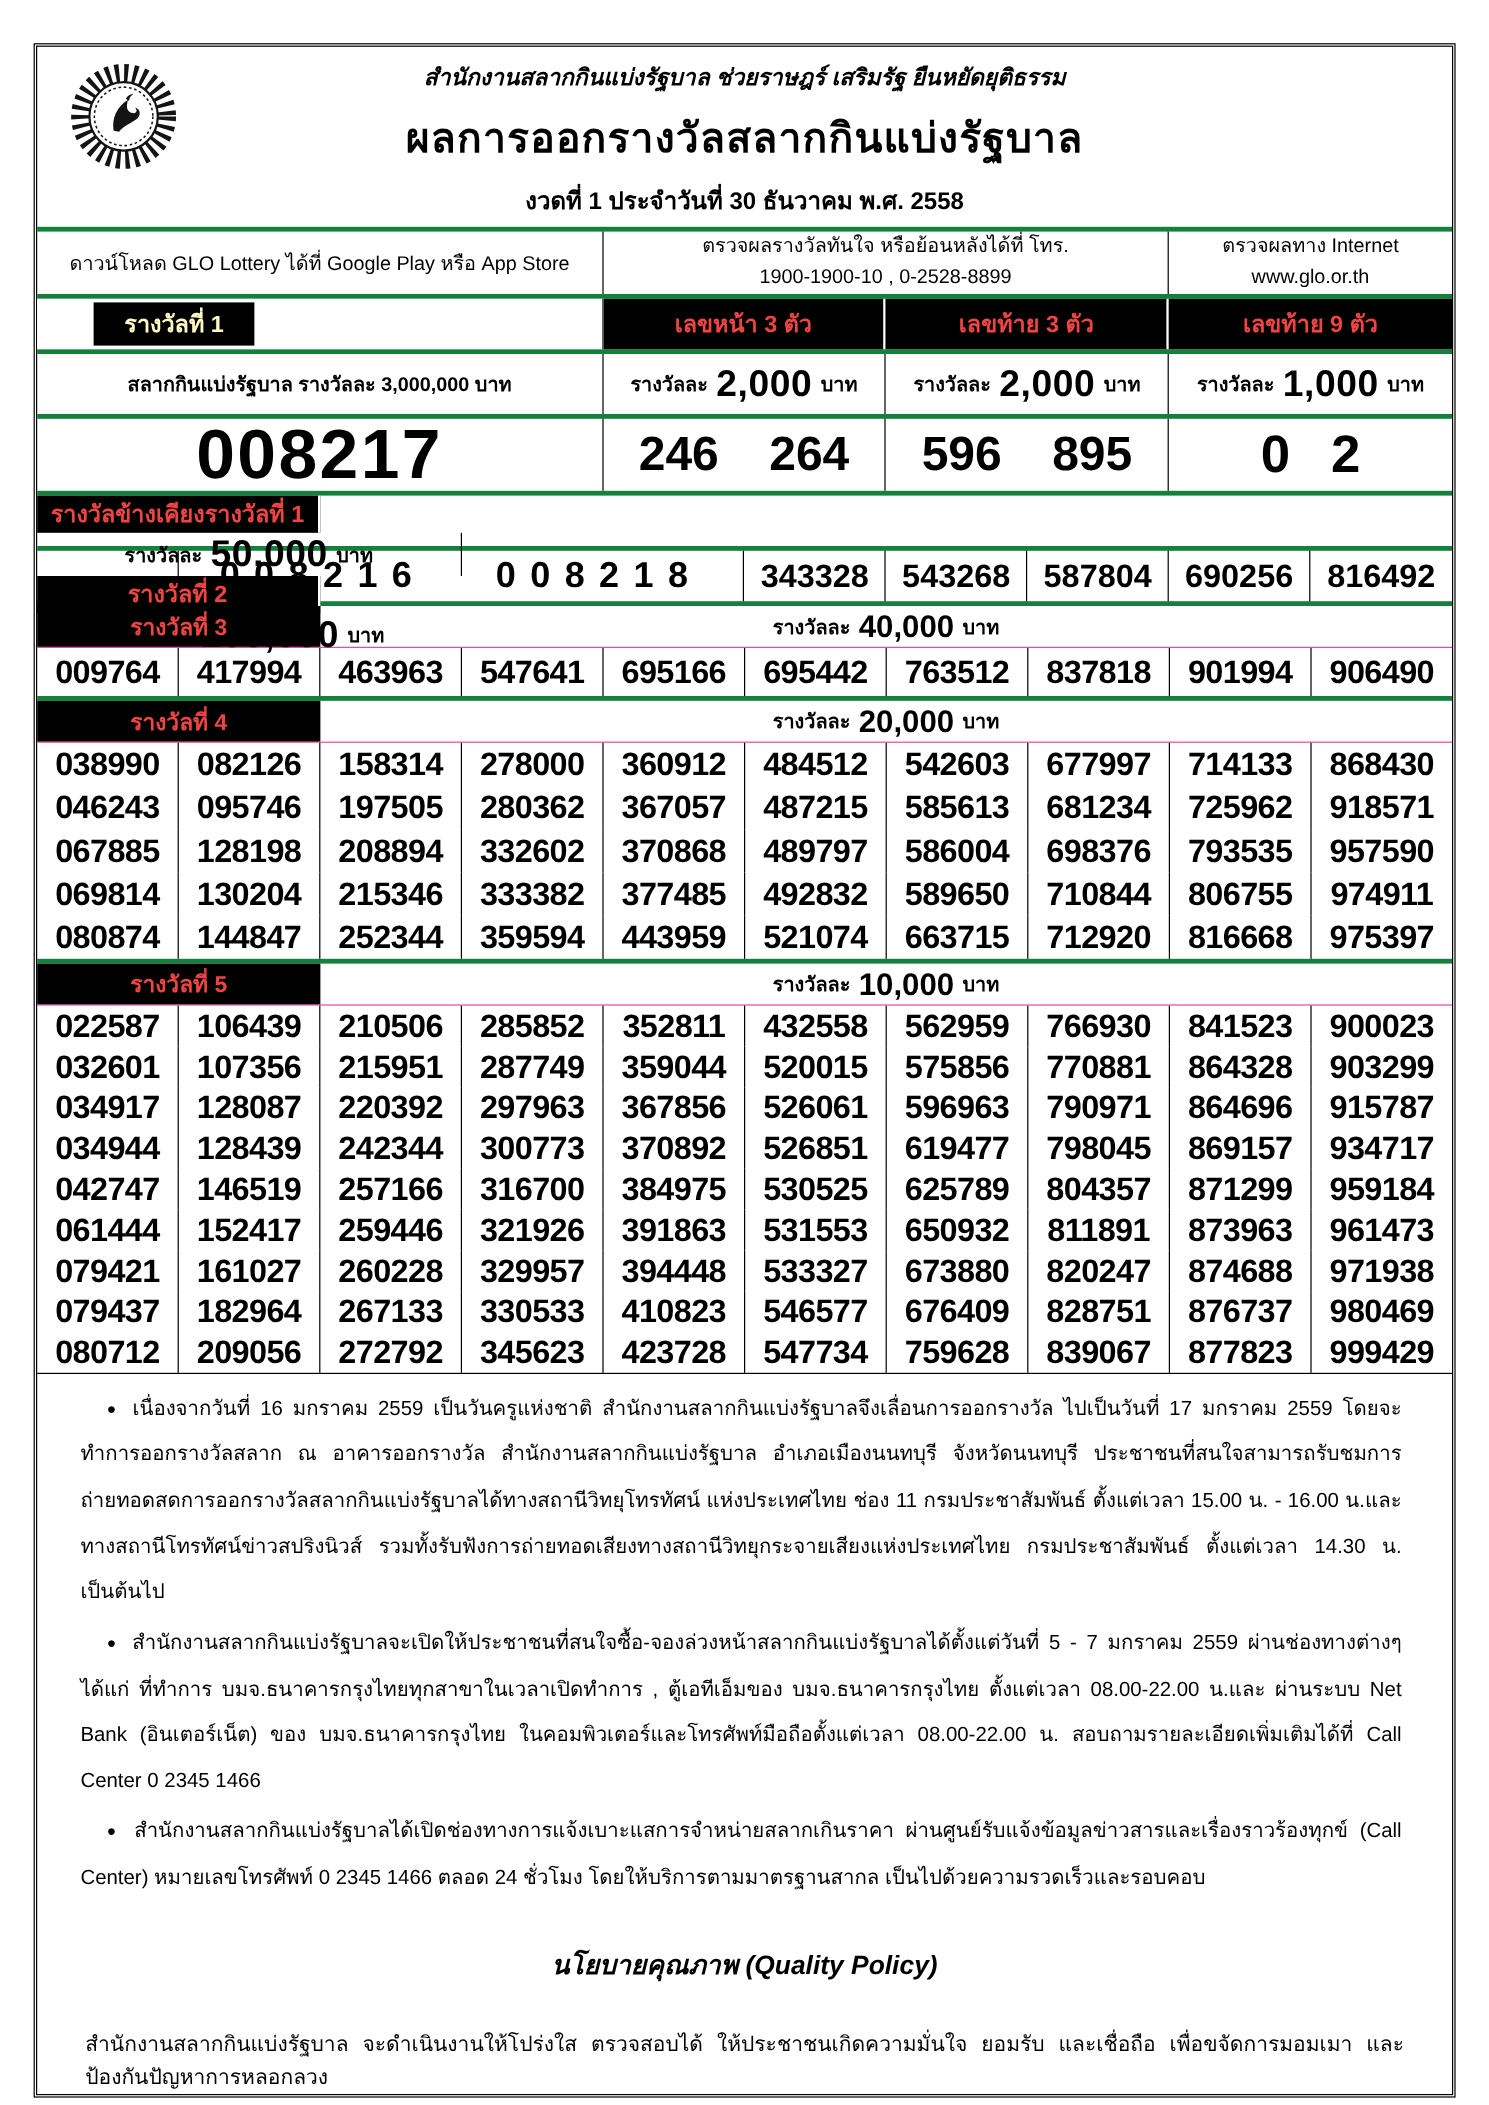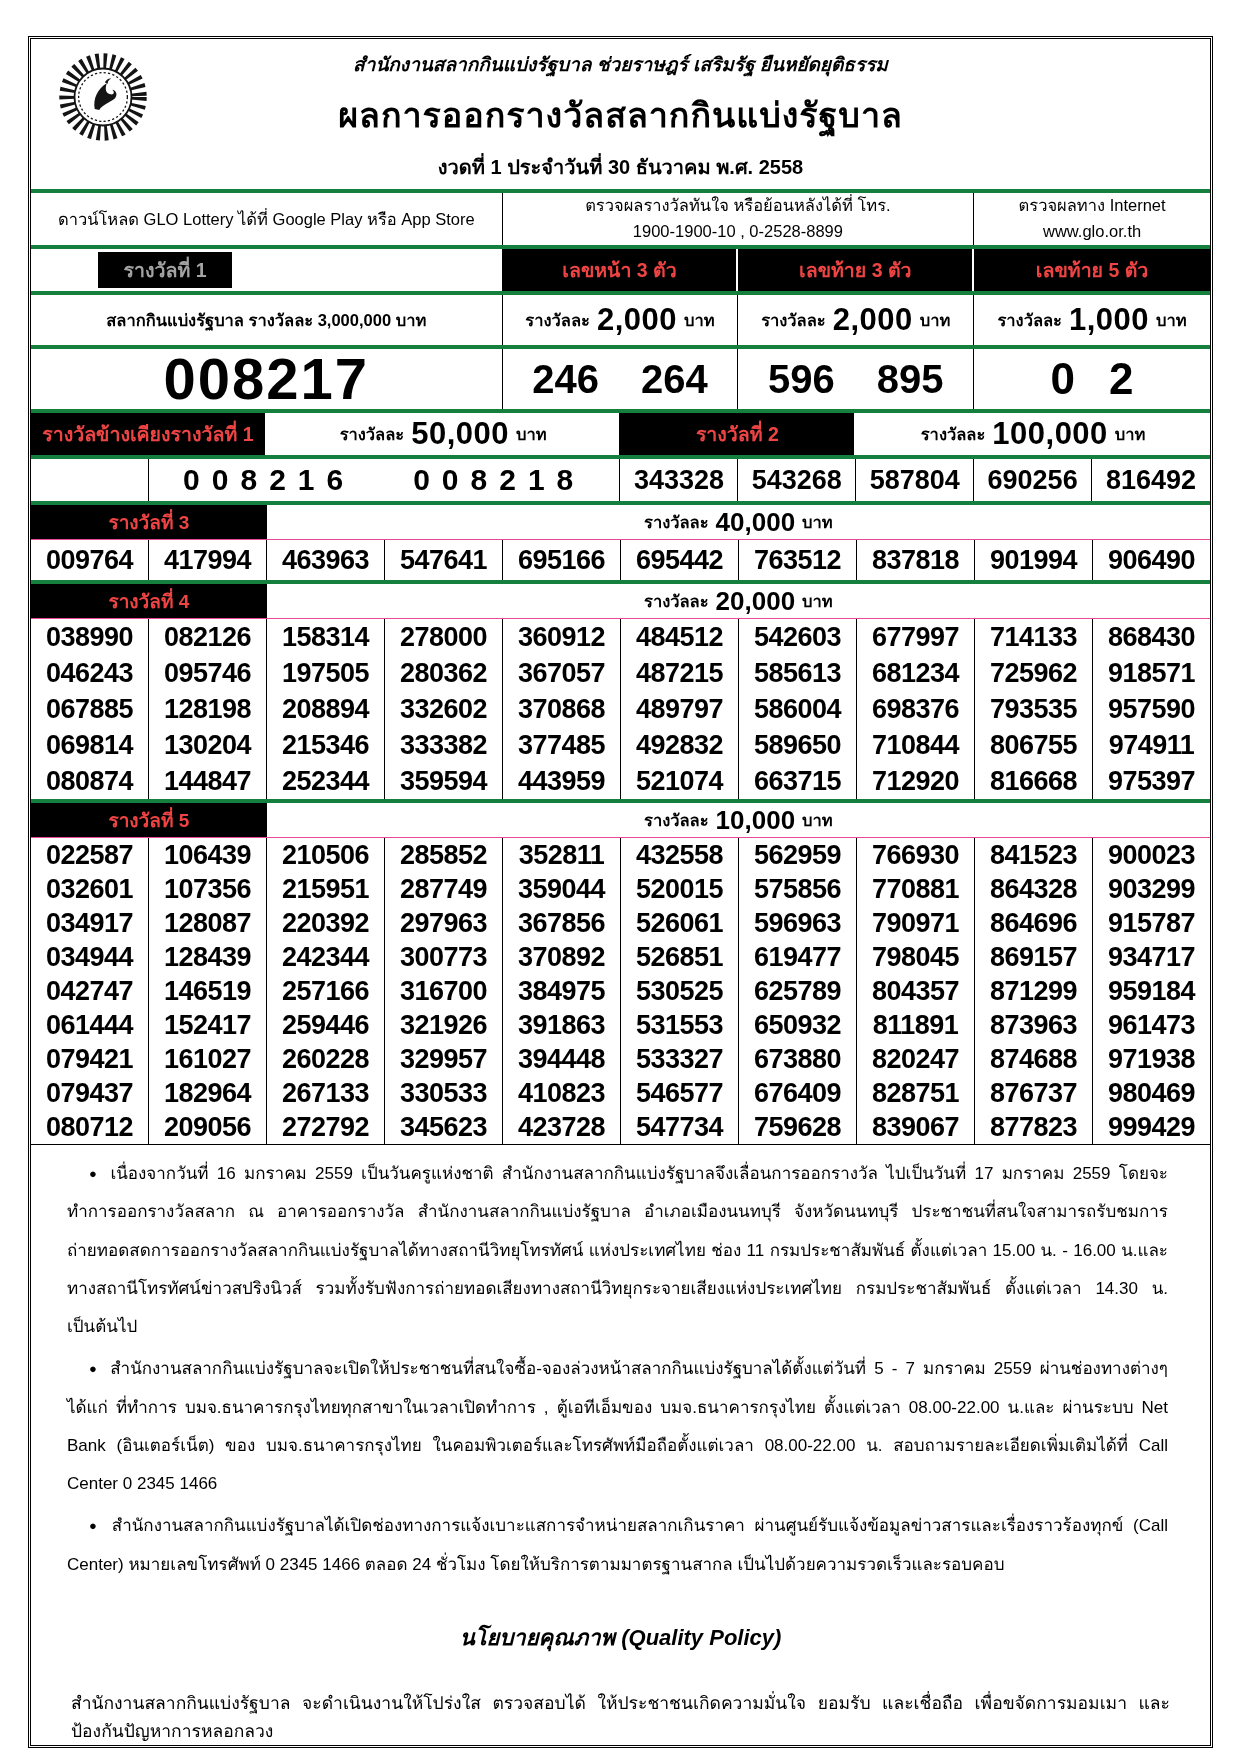--- a/index.html
+++ b/index.html
@@ -28,38 +28,38 @@
 
   
   .info-row { height:56px; font-size:16.5px; }
   .info-row .line { line-height:1.55; }
 
   
   .hdr-row { height:46px; }
   .blackcell { background:#000; color:#ef4444; font-weight:bold; font-size:19.5px; display:flex; align-items:center; justify-content:center; border-right:2px solid #fff; }
   .hdr-row .blackcell:last-child { border-right:none; }
   .barwrap { position:relative; background:#fff; }
-  .floatbar { position:absolute; left:10%; width:28.5%; top:3px; bottom:3px; background:#000; color:#a3a3a3; font-weight:bold; font-size:19.5px; display:flex; align-items:center; justify-content:center;margin-left:20px; }
+  .floatbar { position:absolute; left:10%; width:28.5%; top:3px; bottom:3px; background:#000; color:#fef9c3; font-weight:bold; font-size:19.5px; display:flex; align-items:center; justify-content:center; }
 
   
   .amt { display:flex; align-items:center; justify-content:center; gap:7px; }
   .amt .pre, .amt .post { font-size:16.5px; font-weight:bold; }
   .amt .big { font-size:31px; font-weight:bold; letter-spacing:0.5px; }
   .amt .mid { font-size:26px; font-weight:bold; }
   .amounts-row { height:54px; }
   .desc-cell { font-weight:bold; font-size:16.5px; }
 
   
   .bignum-row { height:64px; }
   .first-number { font-size:58px; font-weight:bold; letter-spacing:2px; line-height:1; }
   .pair { display:flex; gap:42px; font-size:40px; font-weight:bold; }
   .pair2 { display:flex; gap:34px; font-size:44px; font-weight:bold; }
 
   
-  .side-hdr { height:46px; }
+  .side-hdr { height:46px;flex-direction:column; }
   .side-nums { height:46px; }
   .side-number { font-size:30px; font-weight:bold; letter-spacing:12px; }
   .side-gap { display:flex; gap:58px; }
   .p2num { font-size:27px; font-weight:bold; }
 
   
   .tier-hdr { height:38px; }
   .tier-hdr .blackcell { border-right:none; font-size:19px; }
   .grid { border-top:1px solid #ec4899; }
   .num-row { display:flex; }
@@ -113,21 +113,21 @@
         <div class="line">www.glo.or.th</div>
       </div>
     </div>
 
     <div class="row hdr-row">
       <div class="c40 barwrap br">
         <div class="floatbar">รางวัลที่ 1</div>
       </div>
       <div class="c20 blackcell">เลขหน้า 3 ตัว</div>
       <div class="c20 blackcell">เลขท้าย 3 ตัว</div>
-      <div class="c20 blackcell">เลขท้าย 5 ตัว</div>
+      <div class="c20 blackcell">เลขท้าย 9 ตัว</div>
     </div>
 
     <div class="row amounts-row">
       <div class="cell c40 br desc-cell">สลากกินแบ่งรัฐบาล รางวัลละ 3,000,000 บาท</div>
       <div class="cell c20 br">
         <div class="amt">
             <span class="pre">รางวัลละ</span>
             <span class="big">2,000</span>
             <span class="post">บาท</span>
           </div>

